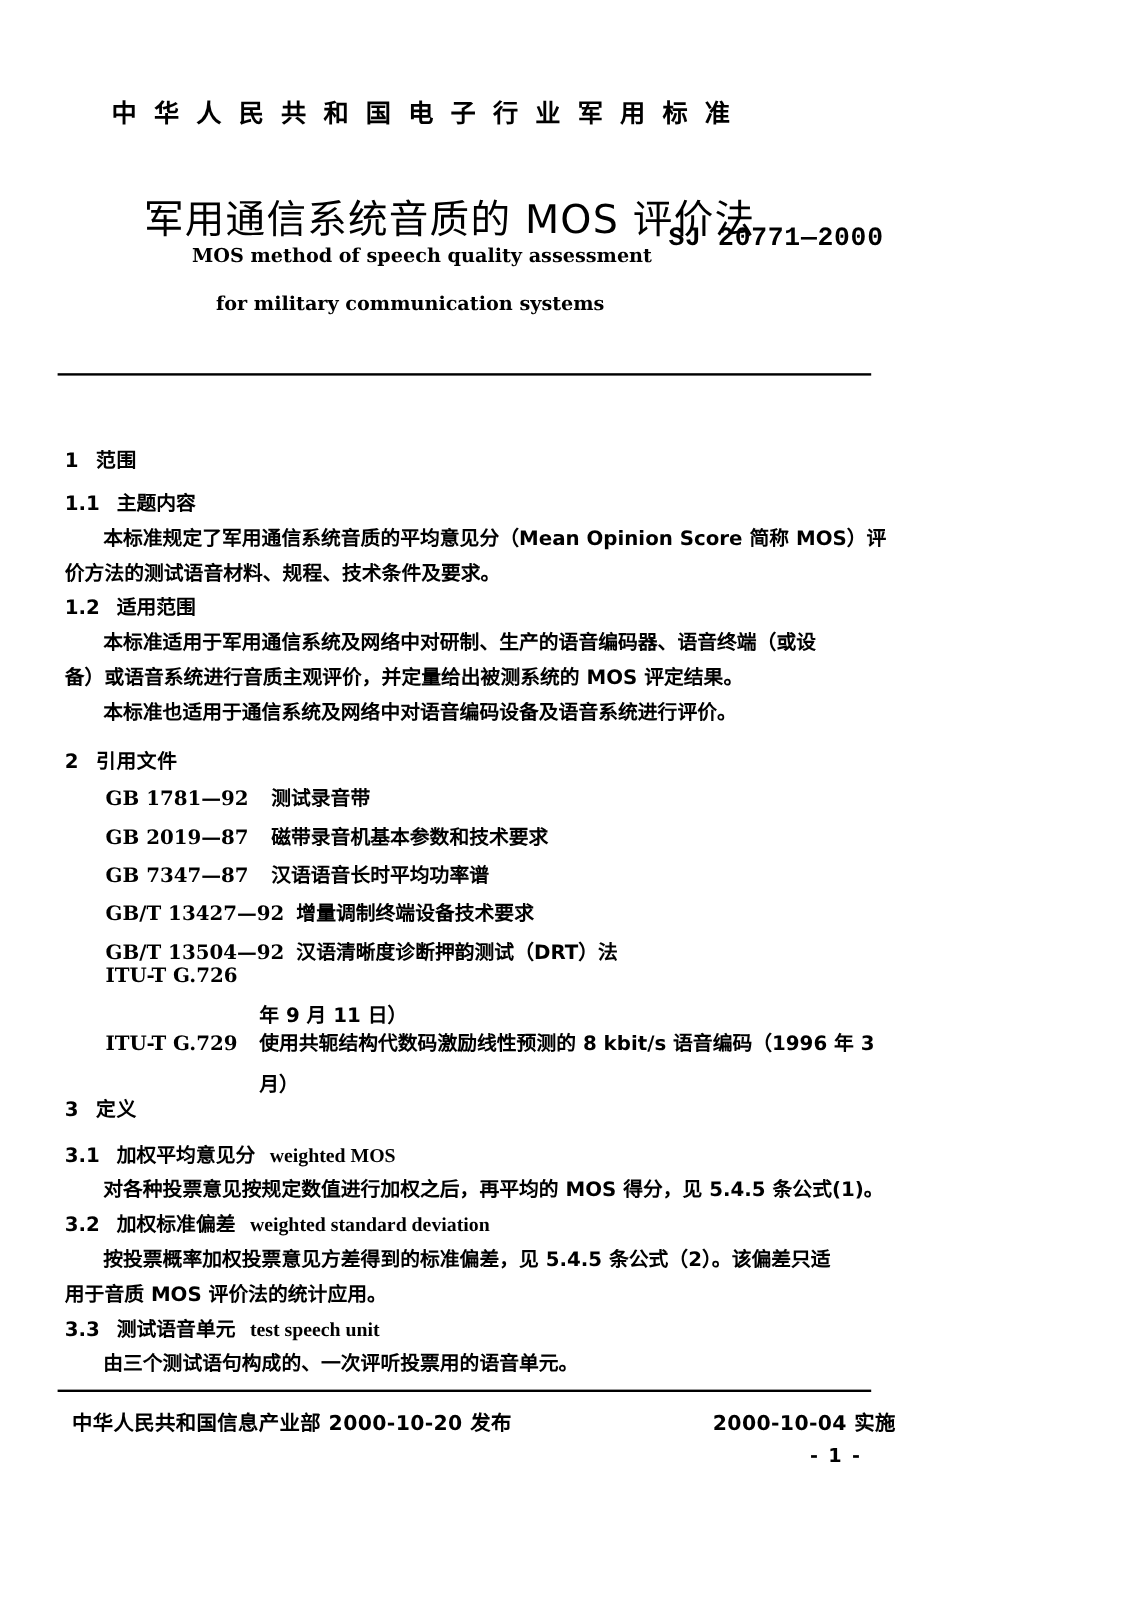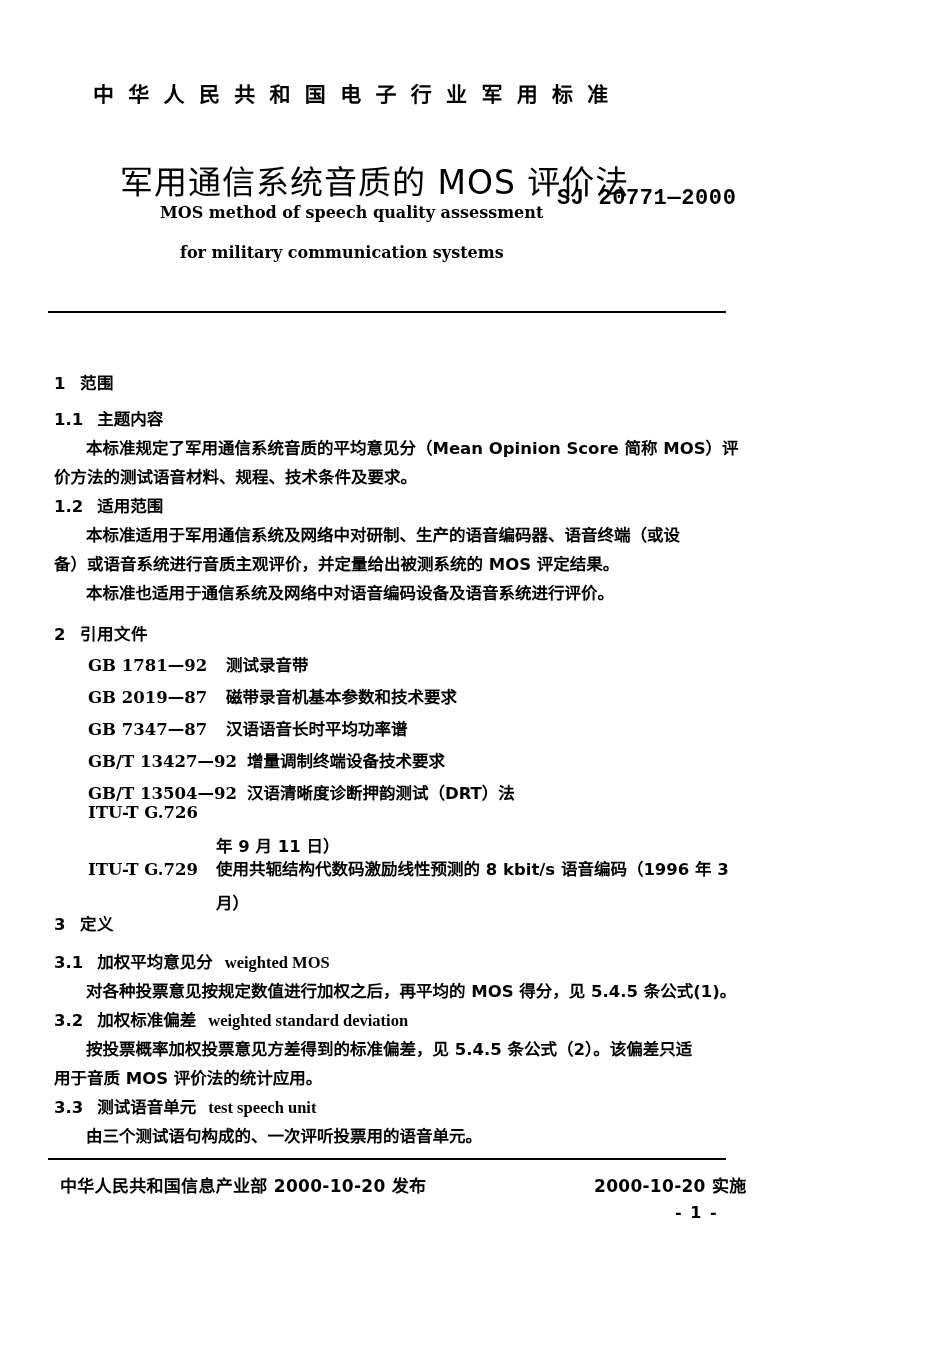--- a/index.html
+++ b/index.html
@@ -257,16 +257,16 @@
   <div class="blk para" style="left:54px; top:1064px;">用于音质 MOS 评价法的统计应用。</div>
 
   <div class="blk subheading" style="left:54px; top:1093px;">
     <span class="hd-num">3.3</span><span class="hd-gap"></span><span>测试语音单元</span><span class="hd-gap" style="width:12px;"></span><span class="serifnum">test speech unit</span>
   </div>
   <div class="blk para" style="left:86px; top:1122px;">由三个测试语句构成的、一次评听投票用的语音单元。</div>
 
   <div class="rule rule-bottom"></div>
 
   <div class="footer-left">中华人民共和国信息产业部 2000-10-20 发布</div>
-  <div class="footer-right">2000-10-20 实施</div>
+  <div class="footer-right">2000-10-04 实施</div>
   <div class="page-num">- 1 -</div>
 
 </div>
 
 </body></html>

